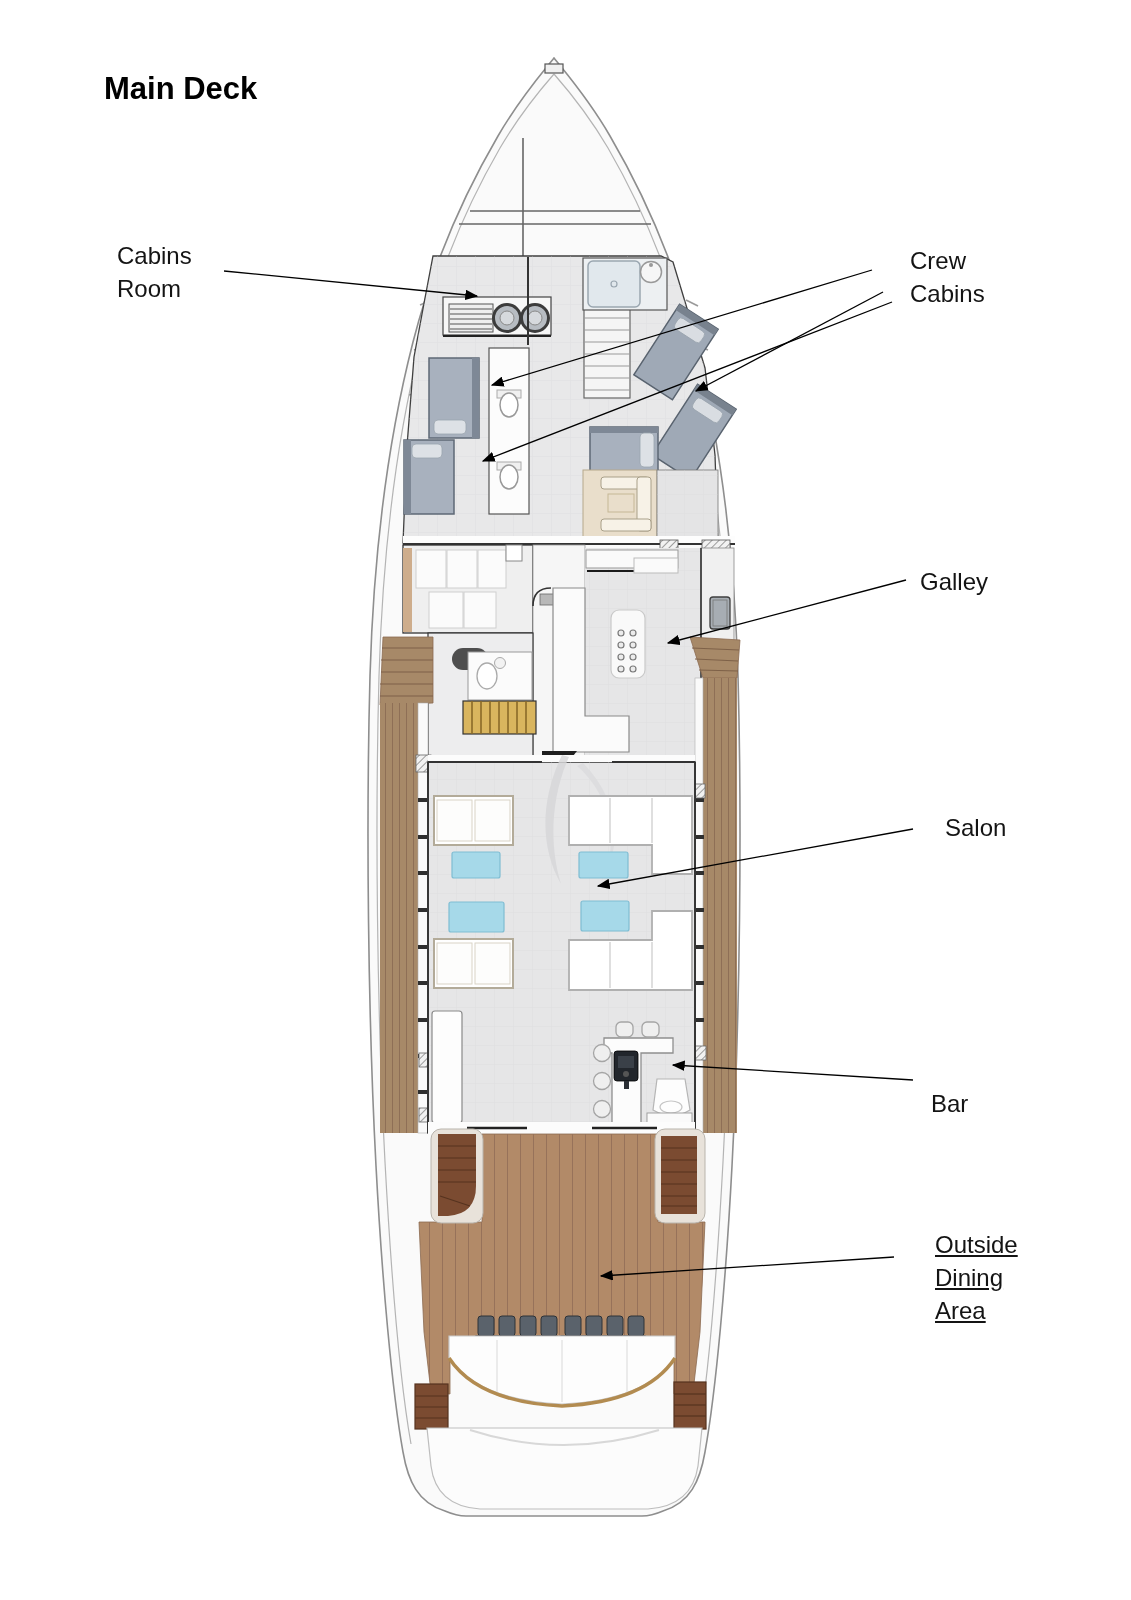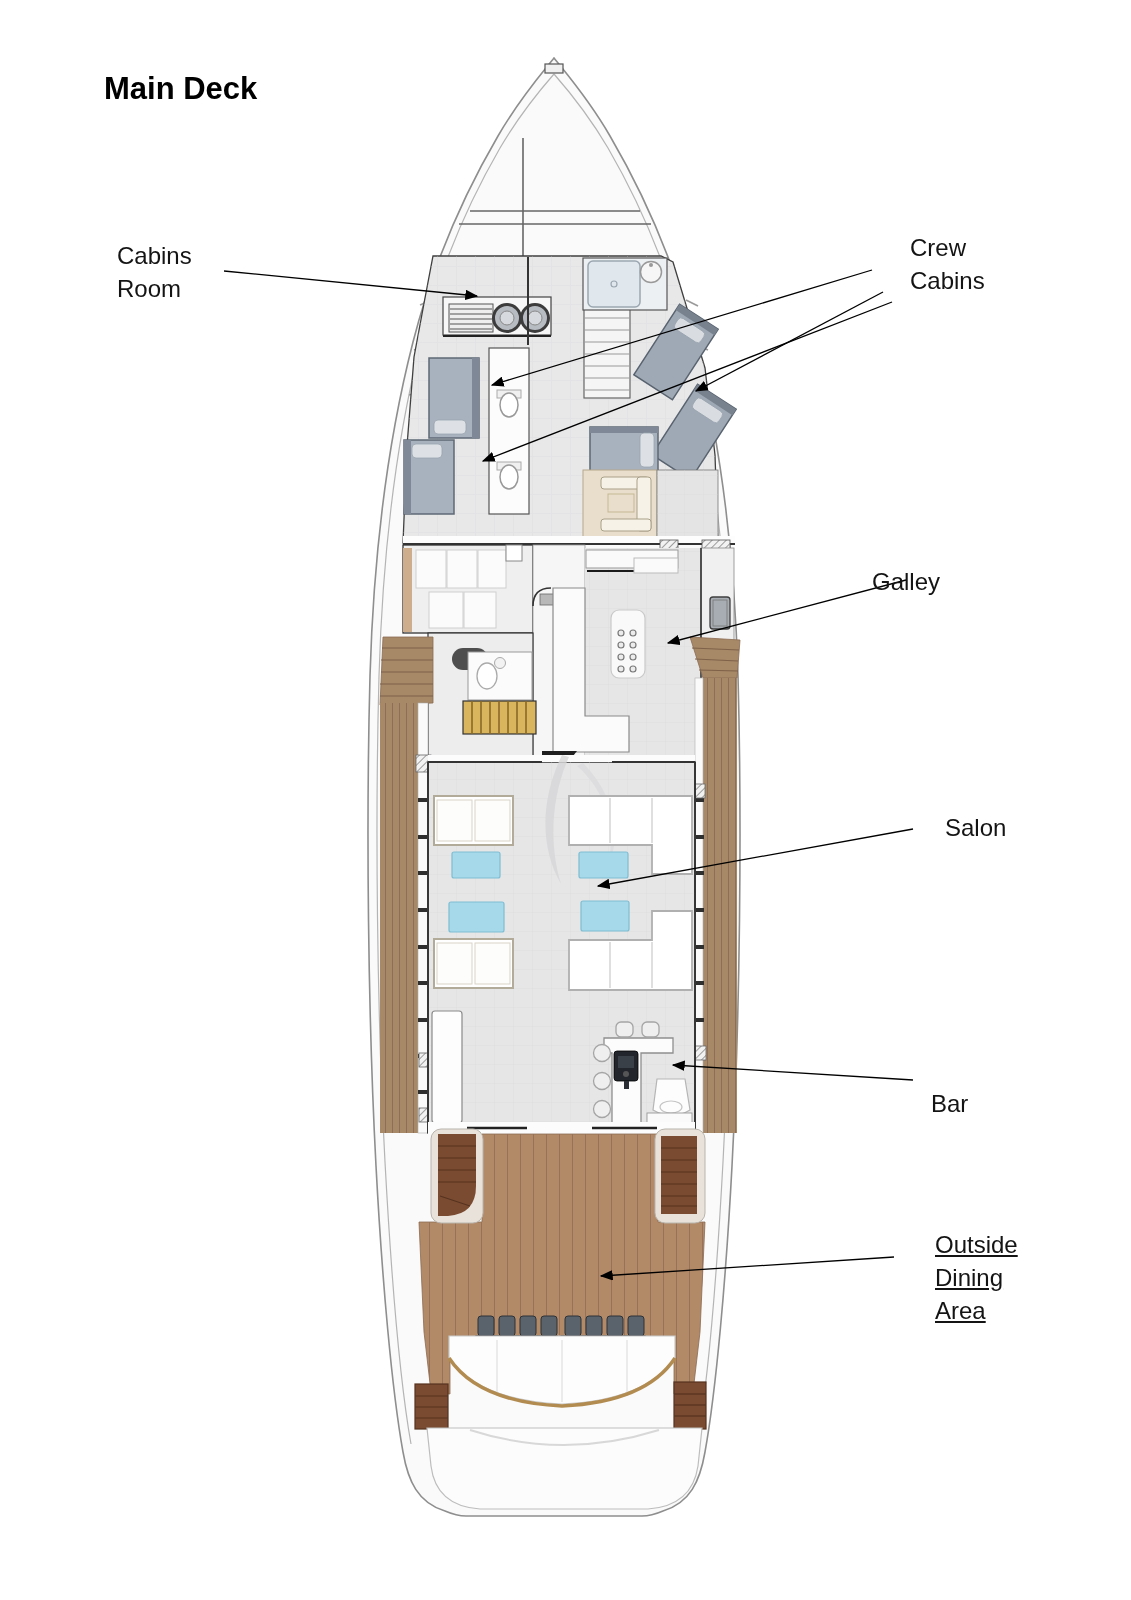--- a/index.html
+++ b/index.html
@@ -430,21 +430,21 @@
     <line x1="906" y1="580" x2="668" y2="643" class="leader" marker-end="url(#arrowhead)"></line>
     <line x1="913" y1="829" x2="598" y2="886" class="leader" marker-end="url(#arrowhead)"></line>
     <line x1="913" y1="1080" x2="673" y2="1065" class="leader" marker-end="url(#arrowhead)"></line>
     <line x1="894" y1="1257" x2="601" y2="1276" class="leader" marker-end="url(#arrowhead)"></line>
   </svg>
 
 <div id="page-title">Main Deck</div>
 <div id="label-layer">
     <div class="callout" style="left: 117px; top: 239px;">Cabins
 Room</div>
-    <div class="callout" style="left: 910px; top: 231px;">Crew
+    <div class="callout" style="left: 910px; top: 244px;">Crew
 Cabins</div>
-    <div class="callout" style="left: 872px; top: 565px; text-align: center;">Galley</div>
+    <div class="callout" style="left: 920px; top: 565px; text-align: center;">Galley</div>
     <div class="callout" style="left: 925px; top: 811px; margin-left: 20px;">Salon</div>
     <div class="callout" style="left: 931px; top: 1087px;">Bar</div>
     <div class="callout" style="left: 935px; top: 1228px; text-decoration: underline;">Outside
 Dining
 Area</div>
   </div>
 
 </body></html>

